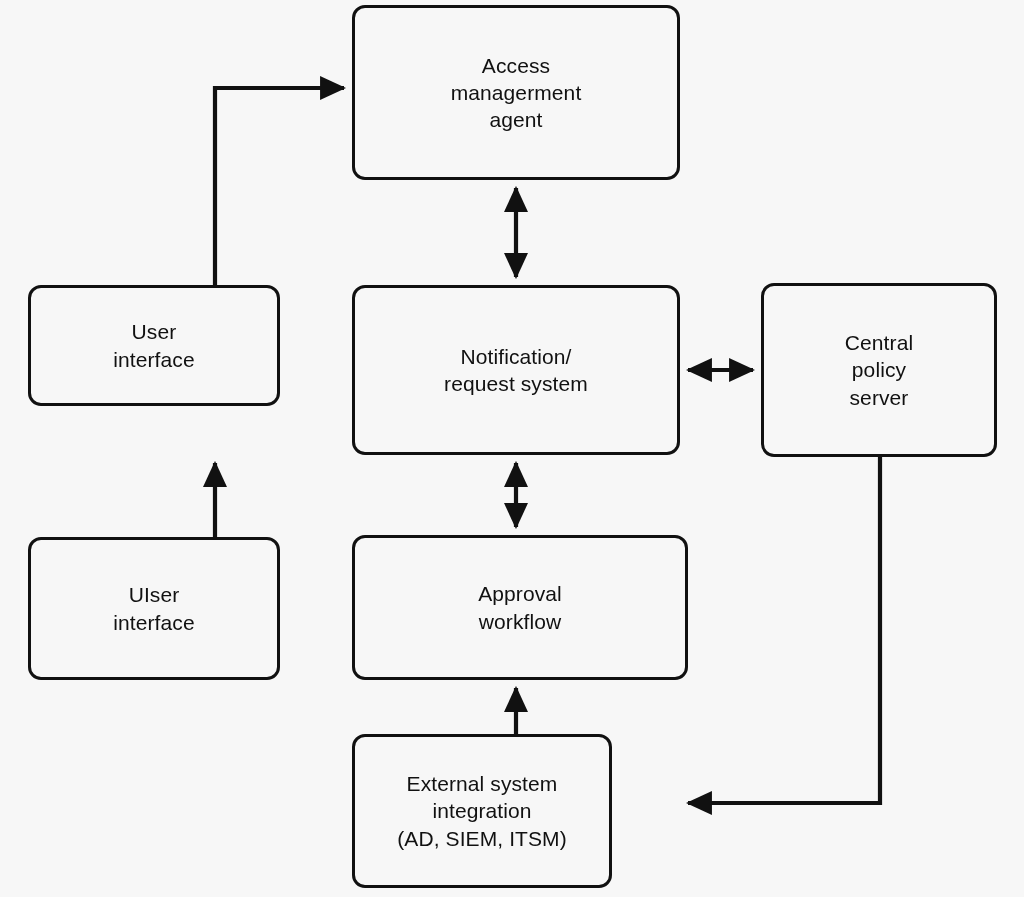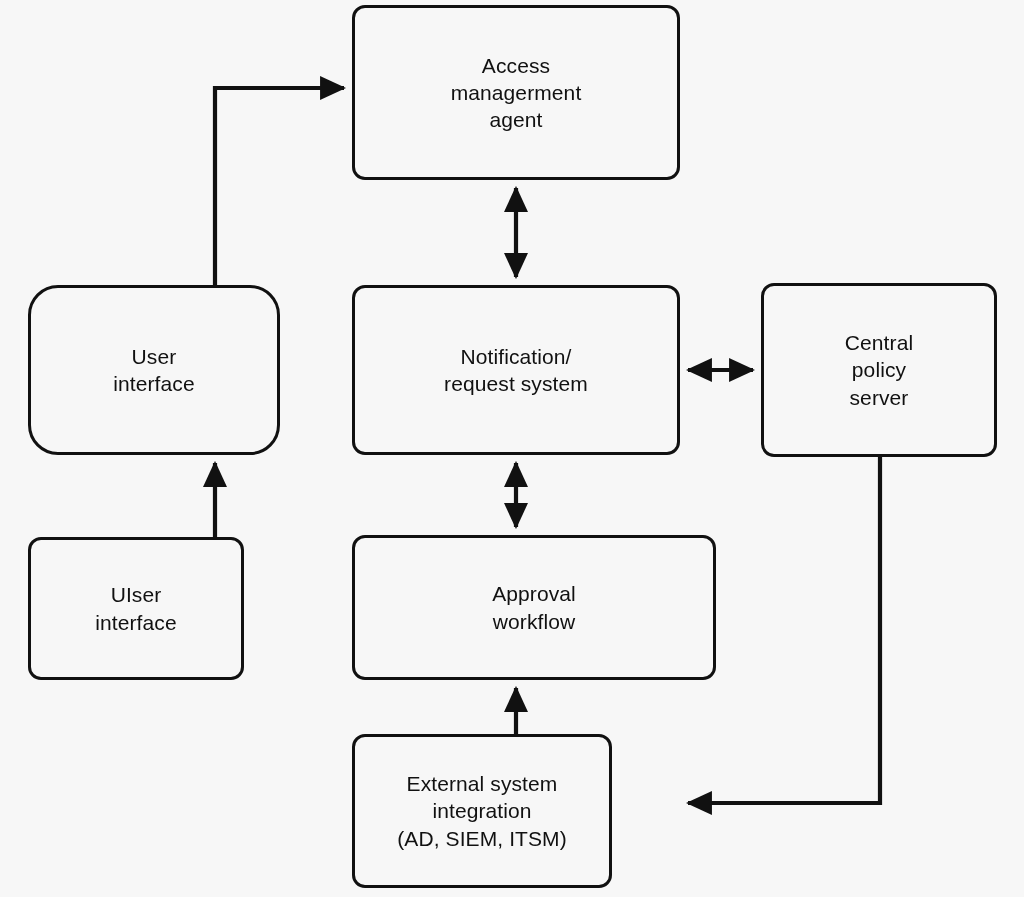--- a/index.html
+++ b/index.html
@@ -45,25 +45,25 @@
     display: block;
     color: #111111;
     font-size: 21px;
     line-height: 1.30;
     letter-spacing: 0.1px;
     white-space: pre-line;
     padding: 0 8px;
   }
   
   #node-access-management-agent { left: 352px; top: 5px;   width: 328px; height: 175px; }
-  #node-user-interface          { left: 28px;  top: 285px; width: 252px; height: 170px; border-radius: 30px; }
+  #node-user-interface          { left: 28px;  top: 285px; width: 252px; height: 121px; }
   #node-notification-request    { left: 352px; top: 285px; width: 328px; height: 170px; }
   #node-central-policy-server   { left: 761px; top: 283px; width: 236px; height: 174px; }
-  #node-uiser-interface         { left: 28px;  top: 537px; width: 216px; height: 143px; justify-content: center; }
-  #node-approval-workflow       { left: 352px; top: 535px; width: 364px; height: 145px; }
+  #node-uiser-interface         { left: 28px;  top: 537px; width: 252px; height: 143px; justify-content: center; }
+  #node-approval-workflow       { left: 352px; top: 535px; width: 336px; height: 145px; }
   #node-external-system         { left: 352px; top: 734px; width: 260px; height: 154px; }
 </style>
 </head>
 <body>
 
 <div id="diagram-canvas">
 
   <svg id="edge-layer" viewBox="0 0 1024 897" width="1024" height="897" aria-hidden="true">
     <defs>
       <marker id="arrow-end" viewBox="0 0 10 10" refX="9.2" refY="5" markerWidth="6.2" markerHeight="6.2" orient="auto-start-reverse">

